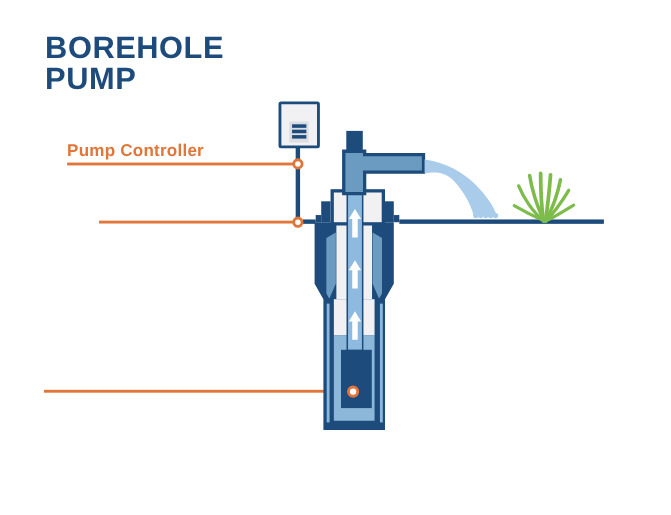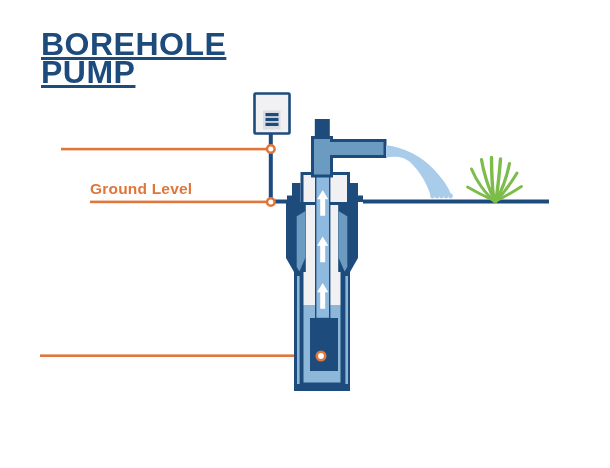--- a/index.html
+++ b/index.html
@@ -6,23 +6,22 @@
     --navy:#1D4C7C; --steel:#6C9BC2; --pipe:#8FBADF; --water:#A9CCEA;
     --chamber:#8CB7D9; --light:#F1F1F3; --orange:#E0763A; --green:#7DBC4B;
     --title-navy:#1D4B7C; --icon-plate:#DCDDE1;
   }
   html,body{margin:0;padding:0;}
   body{font-family:"Liberation Sans", sans-serif; background:#fff;}
   .stage{position:relative; width:610px; height:468px; background:#fff; overflow:hidden;}
   .stage svg{position:absolute; left:0; top:0;}
   .page-title{
     position:absolute; left:41px; top:30px; width:200px;
-    font-size:32px; line-height:28px; font-weight:800; letter-spacing:0.5px;
+    font-size:28px; line-height:28px; font-weight:800; letter-spacing:0.5px;
     color:var(--title-navy);
-    text-decoration:underline;
   }
   .callout{
     position:absolute; font-size:15.5px; font-weight:700; color:var(--orange);
     white-space:nowrap; letter-spacing:0.2px;
   }
   .callout.pc{left:61px; top:129px;}
   .callout.gl{left:90px; top:180px;}
   .callout.sp{left:40px; top:335px;}
 </style>
 </head>
@@ -106,14 +105,14 @@
     </g>
 
     <g style="fill:#FFFFFF;stroke:var(--orange);stroke-width:2.6">
       <circle cx="270.8" cy="149" r="3.8"></circle>
       <circle cx="270.8" cy="202" r="3.8"></circle>
       <circle cx="321" cy="356" r="4.2"></circle>
     </g>
   </svg>
 
   <div class="page-title">BOREHOLE PUMP</div>
-  <div class="callout gl">Ground Level</div>
+  <div class="callout pc">Pump Controller</div>
 </div>
 
 </body></html>

